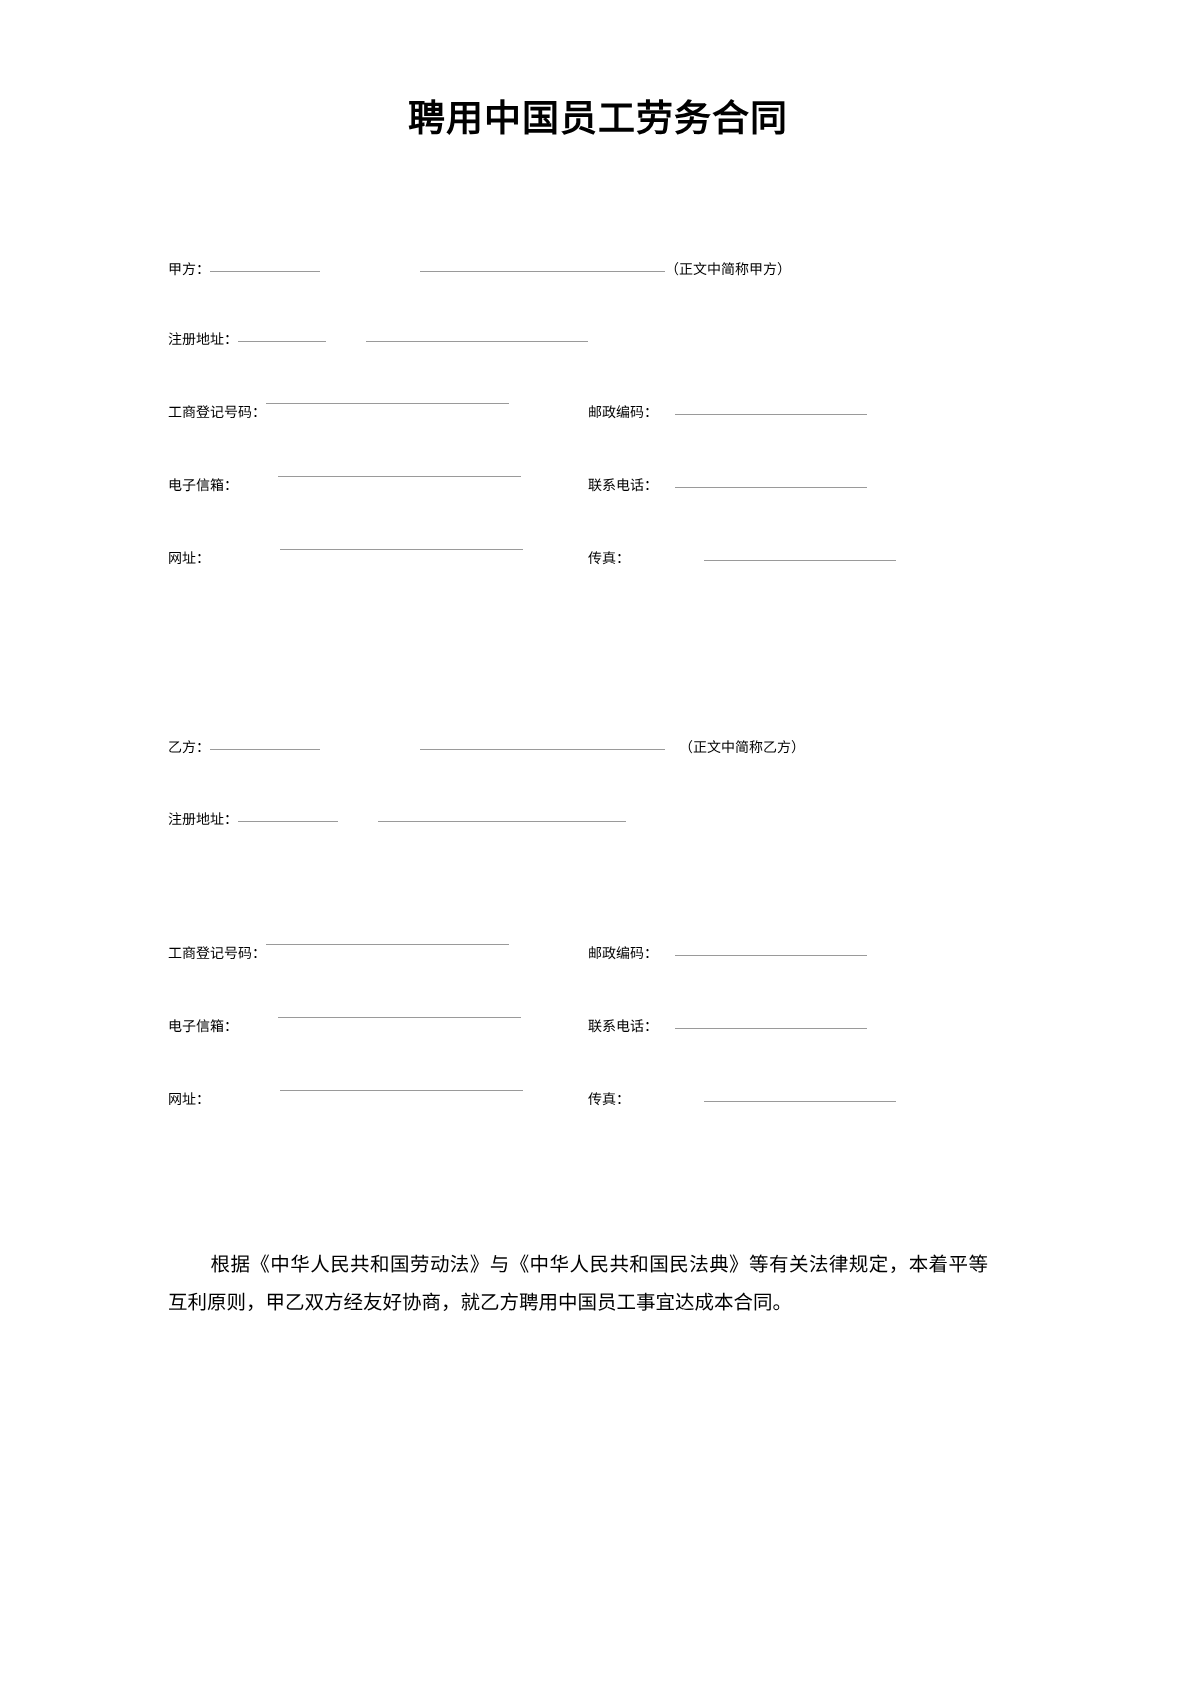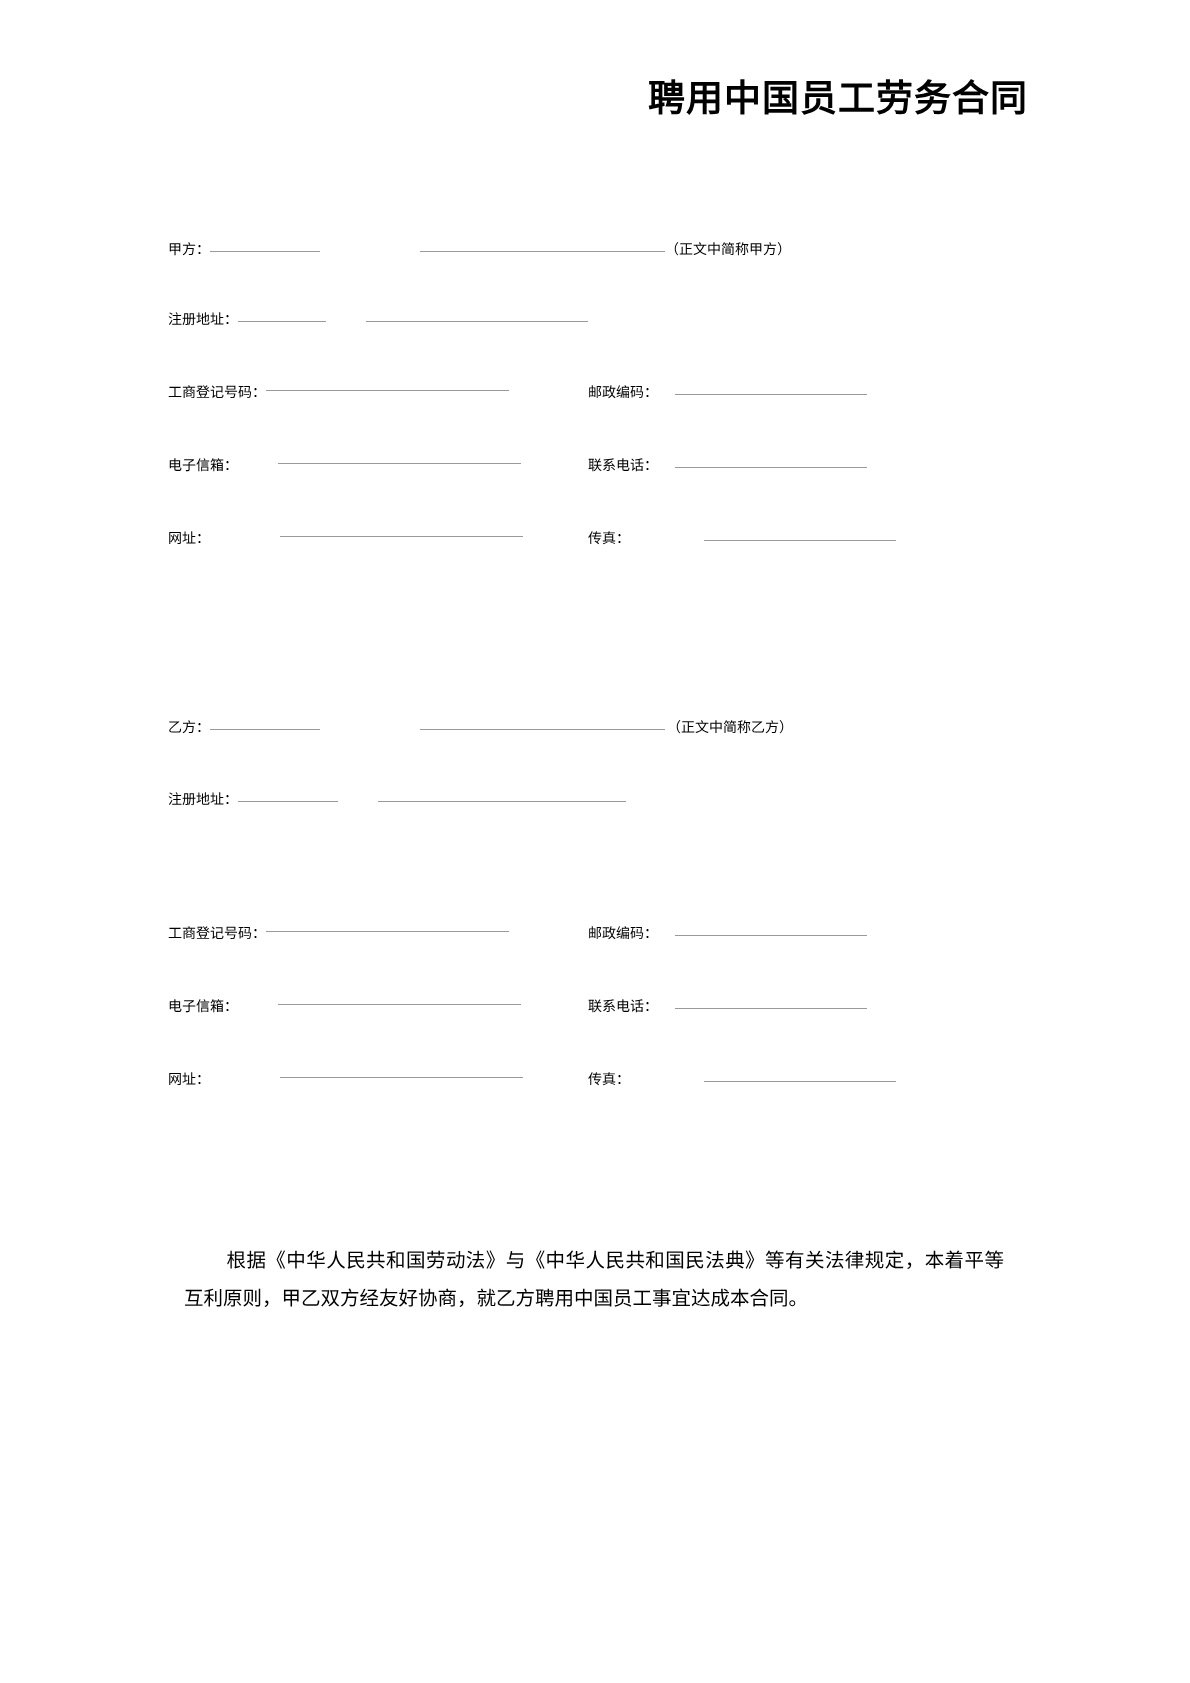--- a/index.html
+++ b/index.html
@@ -22,26 +22,26 @@
   }
   .doc-body {
     position: absolute;
     left: 168px;
     top: 0;
     width: 860px;
   }
 
   
   .doc-title {
-    text-align: right;
+    text-align: center;
     font-size: 37px;
     font-weight: bold;
     letter-spacing: 1px;
     margin: 0;
-    padding-top: 76px;
+    padding-top: 96px;
     line-height: 1.2;
     font-family: "DejaVu Serif", "Liberation Serif", serif;
   }
 
   
   .field-row {
     display: flex;
     align-items: baseline;
     font-size: 14px;
     line-height: 1;
@@ -58,21 +58,21 @@
     position: relative;
     top: -2px;
   }
   .gap-sm { display: inline-block; width: 40px; }
   .gap-md { display: inline-block; width: 70px; }
   .gap-lg { display: inline-block; width: 100px; }
 
   .col-left {
     flex: 0 0 auto;
     display: flex;
-    align-items: center;
+    align-items: flex-start;
     white-space: nowrap;
   }
   .col-right {
     flex: 0 0 auto;
     display: flex;
     align-items: baseline;
     white-space: nowrap;
     gap: 17px;
   }
 
@@ -84,21 +84,21 @@
   .sp-2 { height: 59px; }
   .sp-3 { height: 58px; }
   .sp-big { height: 122px; }
 
   
   .closing {
     font-size: 19.5px;
     line-height: 1.95;
     text-align: justify;
     text-justify: inter-ideograph;
-    margin: 16px;
+    margin: 0;
     width: 820px;
   }
   .closing .indent {
     display: inline-block;
     width: 42px;
   }
 </style>
 </head>
 <body>
 
@@ -168,21 +168,21 @@
       </span>
     </div>
 
     <div style="height:175px"></div>
 
     <div class="field-row">
       <span class="field-label">乙方：</span>
       <span class="rule" style="width:110px"></span>
       <span class="gap-lg"></span>
       <span class="rule" style="width:245px"></span>
-      <span class="paren-note" style="margin-left:2px">（正文中简称乙方）</span>
+      <span class="paren-note" style="margin-left:14px">（正文中简称乙方）</span>
     </div>
 
     <div class="sp-3"></div>
 
     <div class="field-row">
       <span class="field-label">注册地址：</span>
       <span class="rule" style="width:100px"></span>
       <span class="gap-sm"></span>
       <span class="rule" style="width:248px"></span>
     </div>

